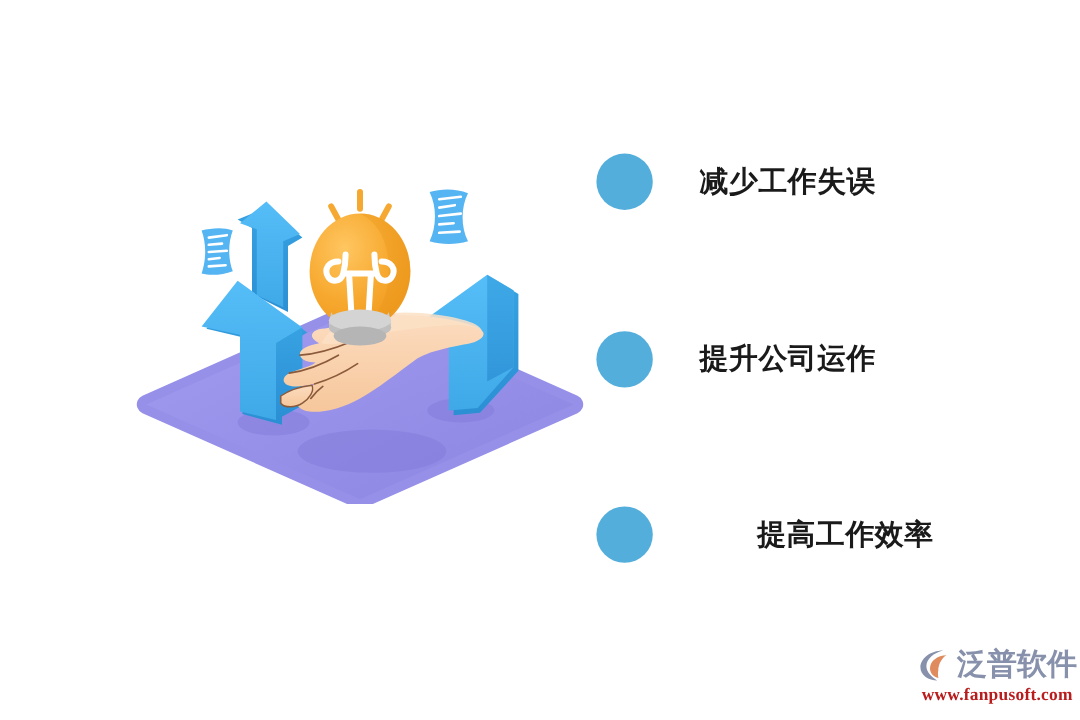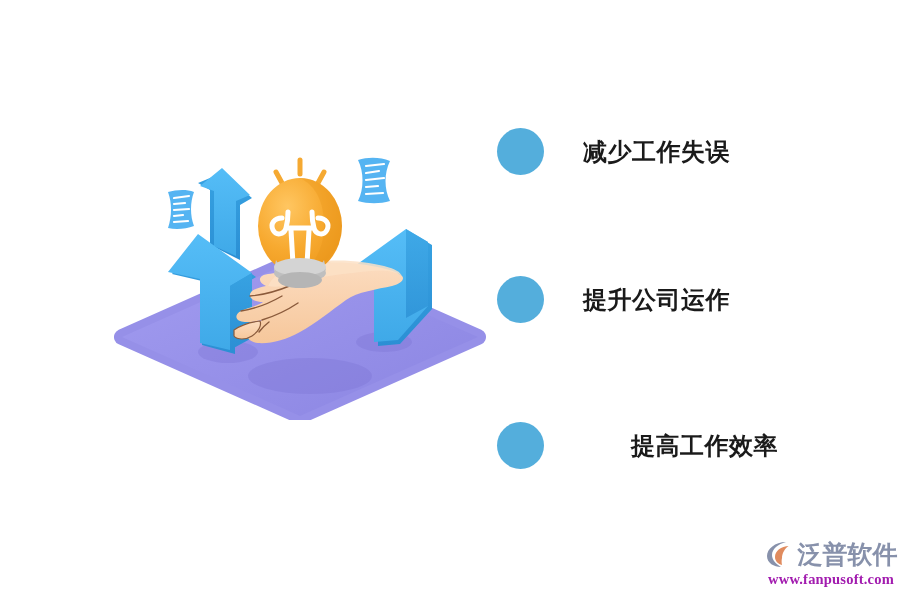--- a/index.html
+++ b/index.html
@@ -243,16 +243,16 @@
 
   <div id="watermark">
     <div id="wm-top">
       <svg id="wm-mark" viewBox="0 0 30 30">
         <path d="M21 3 C10 3 2 10 2 17 C2 24 9 28 16 28 C11 25 7 21 7 16 C7 10 13 5 21 3 Z" fill="#8791AB"></path>
         <path d="M24 7 C16 7 10 12 10 18 C10 22 13 25 17 26 C16 21 17 15 22 11 C23 10 24 9 24 7 Z" fill="#E08B5E"></path>
         <path d="M25 6 C20 9 17 14 17 19 C21 18 25 14 26 9 C26 8 26 7 25 6 Z" fill="#FFFFFF"></path>
       </svg>
       <div id="wm-brand" style="color: rgb(135, 145, 171);">泛普软件</div>
     </div>
-    <div id="wm-url" style="color: #a21caf;">www.fanpusoft.com</div>
+    <div id="wm-url" style="color: #b91c1c;">www.fanpusoft.com</div>
   </div>
 
 </div>
 
 </body></html>

